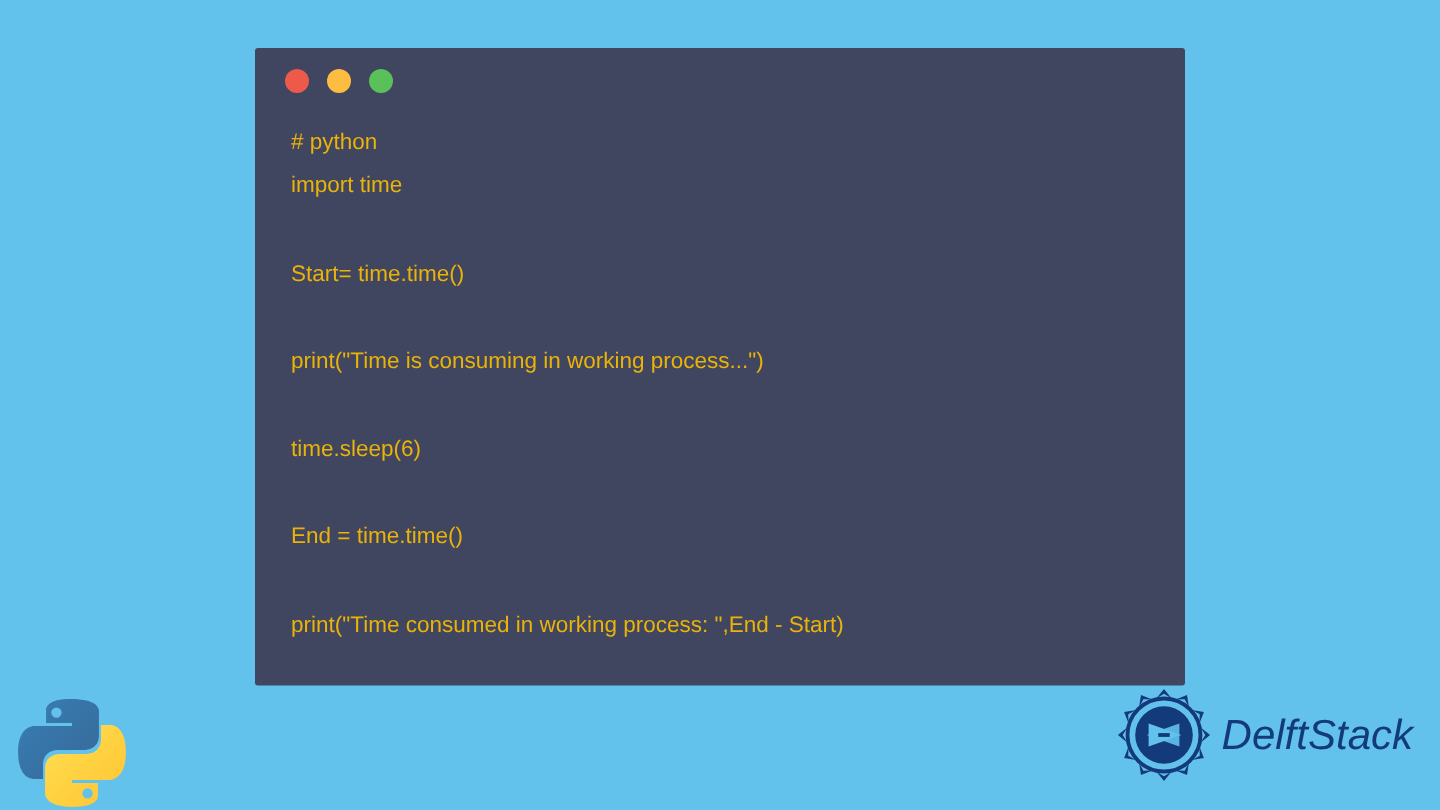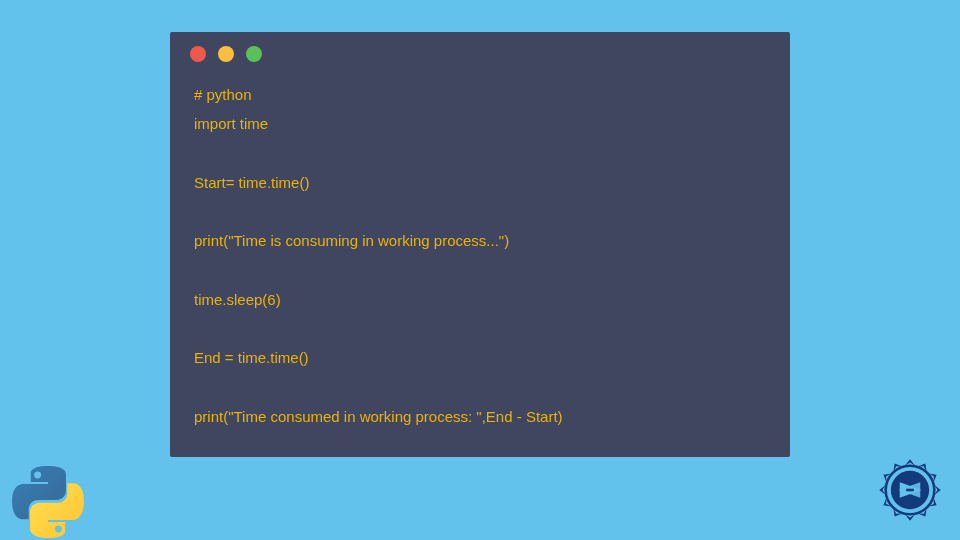--- a/index.html
+++ b/index.html
@@ -125,13 +125,14 @@
         <polygon points="50,2 58,12 50,7 42,12" transform="rotate(300 50 50)"></polygon>
         <polygon points="50,2 58,12 50,7 42,12" transform="rotate(330 50 50)"></polygon>
       </g>
       <circle cx="50" cy="50" r="38" fill="#62c2ec" stroke="#133b7c" stroke-width="4"></circle>
       <circle cx="50" cy="50" r="30" fill="#133b7c"></circle>
       <polygon points="34,38 68,50 34,62" fill="#62c2ec"></polygon>
       <polygon points="66,38 32,50 66,62" fill="#62c2ec" opacity="0.9"></polygon>
       <rect x="44" y="48" width="12" height="4" fill="#133b7c"></rect>
     </svg>
   </div>
+  <div class="delft-text">DelftStack</div>
 </div>
 
 </body></html>

